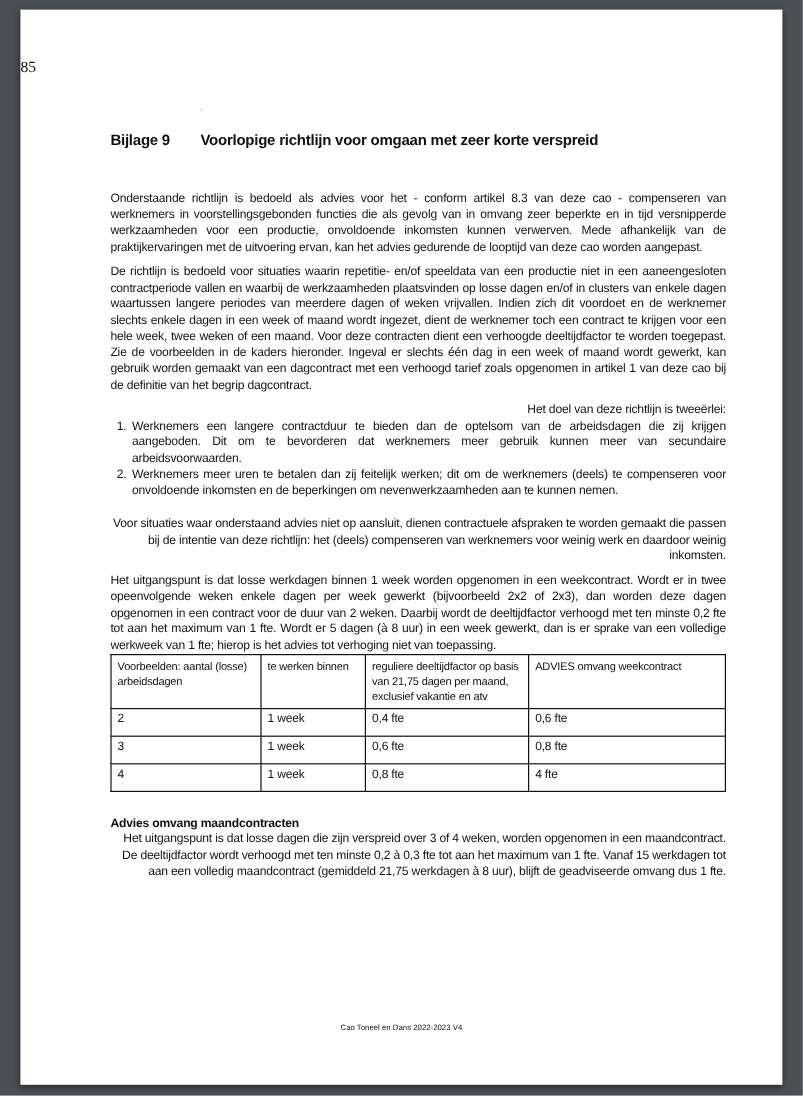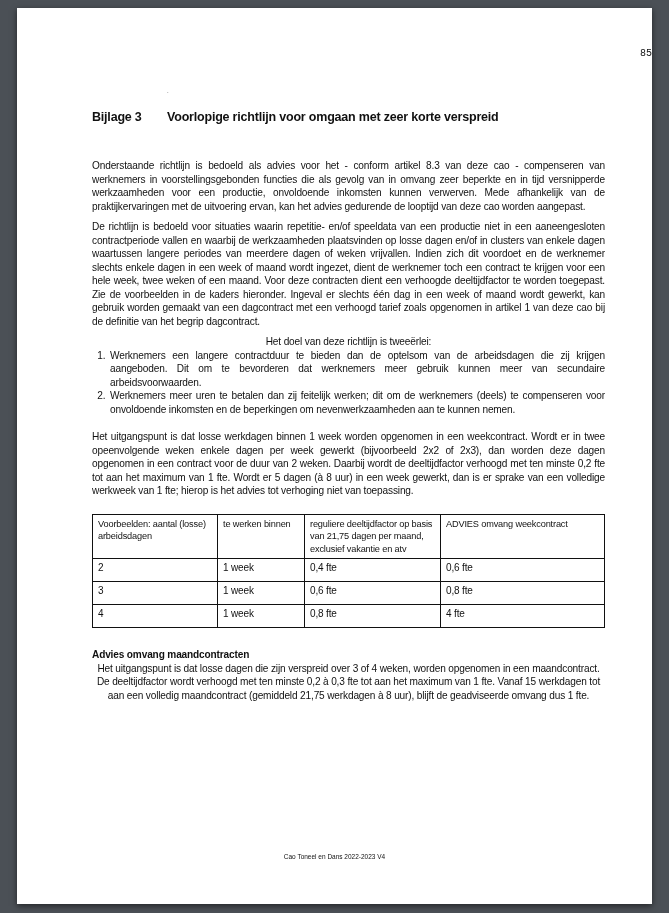--- a/index.html
+++ b/index.html
@@ -22,23 +22,23 @@
     width: 635px;
     height: 896px;
     background: #ffffff;
     box-shadow: 0 2px 6px rgba(0,0,0,0.55);
   }
   .page-number {
     position: absolute;
     top: 40px;
     left: 0;
     width: 100%;
-    text-align: right;
-    font-size: 10px;
-    font-family: Liberation Mono, monospace;
+    text-align: left;
+    font-size: 13px;
+    font-family: Liberation Serif, serif;
   }
   .dot {
     position: absolute;
     left: 150px;
     top: 80px;
     font-size: 6px;
   }
   .heading {
     position: absolute;
     left: 75px;
@@ -58,38 +58,38 @@
     width: 513px;
     font-size: 10.1px;
     line-height: 13.5px;
     letter-spacing: -0.15px;
   }
   .content p {
     margin: 0 0 7px 0;
     text-align: justify;
   }
   .content p.left {
-    text-align: center;
+    text-align: right;
   }
   .content ol {
     margin: 0 0 14px 0;
     padding-left: 16px;
   }
   .content ol li {
     text-align: justify;
     padding-left: 2px;
   }
   .section-title {
     font-weight: bold;
     margin-top: 20px;
   }
   table.adv {
     border-collapse: collapse;
     width: 513px;
-    margin: 16px 0 20px 0;
+    margin: 0 0 20px 0;
     font-size: 9.2px;
   }
   table.adv td, table.adv th {
     border: 1px solid #111;
     padding: 3px 5px;
     vertical-align: top;
     text-align: left;
     font-weight: normal;
     line-height: 12.5px;
   }
@@ -111,33 +111,34 @@
   }
 </style>
 </head>
 <body>
 
 <div class="page">
   <div class="page-number">85</div>
   <div class="dot">.</div>
 
   <div class="heading">
-    <span class="h-label">Bijlage 3</span><span>Voorlopige richtlijn voor omgaan met zeer korte verspreid</span>
+    <span class="h-label">Bijlage 9</span><span>Voorlopige richtlijn voor omgaan met zeer korte verspreid</span>
   </div>
 
   <div class="content">
     <p>Onderstaande richtlijn is bedoeld als advies voor het - conform artikel 8.3 van deze cao - compenseren van werknemers in voorstellingsgebonden functies die als gevolg van in omvang zeer beperkte en in tijd versnipperde werkzaamheden voor een productie, onvoldoende inkomsten kunnen verwerven. Mede afhankelijk van de praktijkervaringen met de uitvoering ervan, kan het advies gedurende de looptijd van deze cao worden aangepast.</p>
     <p>De richtlijn is bedoeld voor situaties waarin repetitie- en/of speeldata van een productie niet in een aaneengesloten contractperiode vallen en waarbij de werkzaamheden plaatsvinden op losse dagen en/of in clusters van enkele dagen waartussen langere periodes van meerdere dagen of weken vrijvallen. Indien zich dit voordoet en de werknemer slechts enkele dagen in een week of maand wordt  ingezet, dient de werknemer toch een contract te krijgen voor een hele week, twee weken of een maand. Voor deze contracten dient een verhoogde deeltijdfactor te worden toegepast. Zie de voorbeelden in de kaders hieronder. Ingeval er slechts één dag in een week of maand wordt gewerkt, kan gebruik worden gemaakt van een dagcontract met een verhoogd tarief zoals opgenomen in artikel 1 van deze cao bij de definitie van het begrip dagcontract.</p>
 
     <p class="left" style="margin-bottom:0">Het doel van deze richtlijn is tweeërlei:</p>
     <ol>
       <li>Werknemers een langere contractduur te bieden dan de optelsom van de arbeidsdagen die zij krijgen aangeboden. Dit om te bevorderen dat werknemers meer gebruik kunnen meer van secundaire arbeidsvoorwaarden.</li>
       <li>Werknemers meer uren te betalen dan zij feitelijk werken; dit om de werknemers (deels) te compenseren voor onvoldoende inkomsten en de beperkingen om nevenwerkzaamheden aan te kunnen nemen.</li>
     </ol>
 
+    <p class="left">Voor situaties waar onderstaand advies niet op aansluit, dienen contractuele afspraken te worden gemaakt die passen bij de intentie van deze richtlijn: het (deels) compenseren van werknemers voor weinig werk en daardoor weinig inkomsten.</p>
 
     <p style="margin-bottom:0">Het uitgangspunt is dat losse werkdagen binnen 1 week worden opgenomen in een weekcontract. Wordt er in twee opeenvolgende weken enkele dagen per week gewerkt (bijvoorbeeld 2x2 of 2x3), dan worden deze dagen opgenomen in een contract voor de duur van 2 weken. Daarbij wordt de deeltijdfactor verhoogd met ten minste 0,2 fte tot aan het maximum van 1 fte. Wordt er 5 dagen (à 8 uur) in een week gewerkt, dan is er sprake van een volledige werkweek van 1 fte; hierop is het advies tot verhoging niet van toepassing.</p>
 
     <table class="adv">
       <colgroup>
         <col style="width:125px">
         <col style="width:87px">
         <col style="width:136px">
         <col>
       </colgroup>

